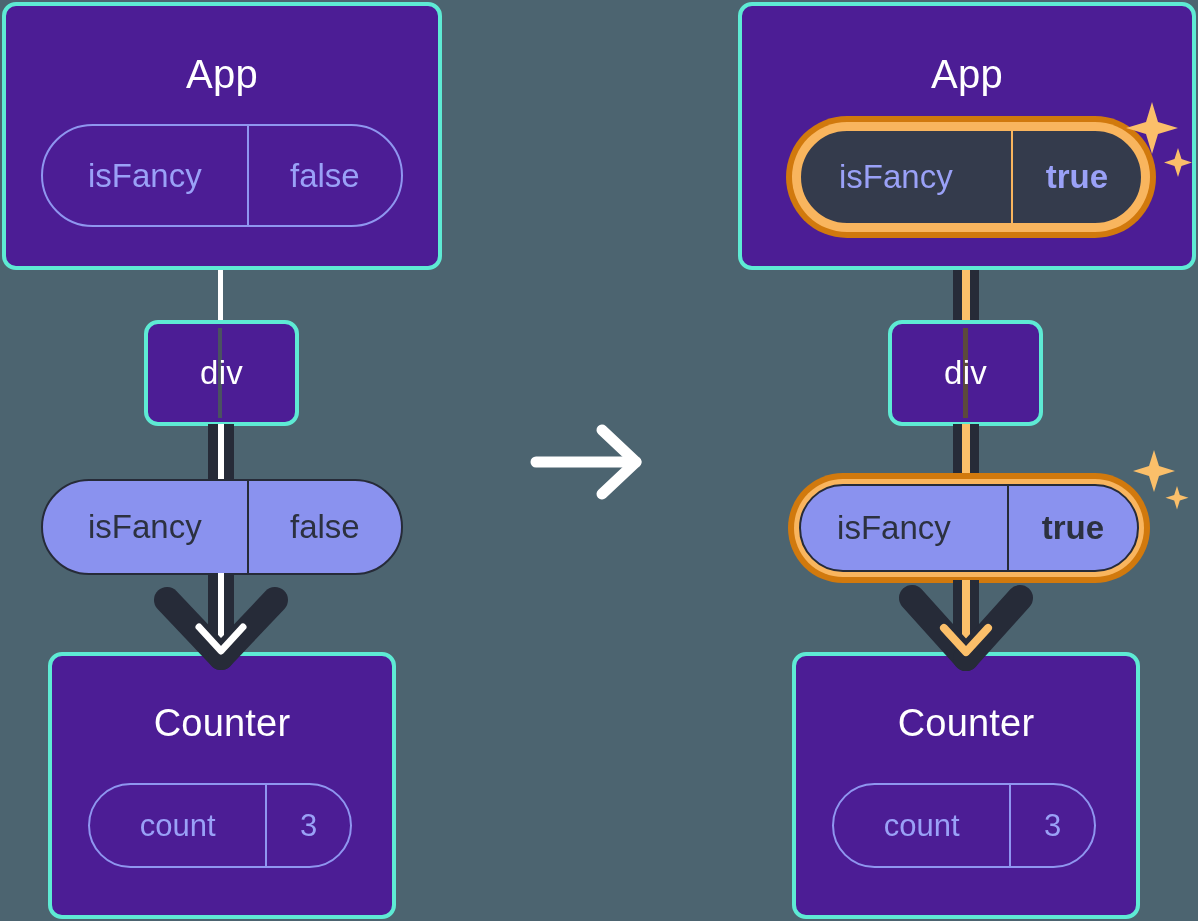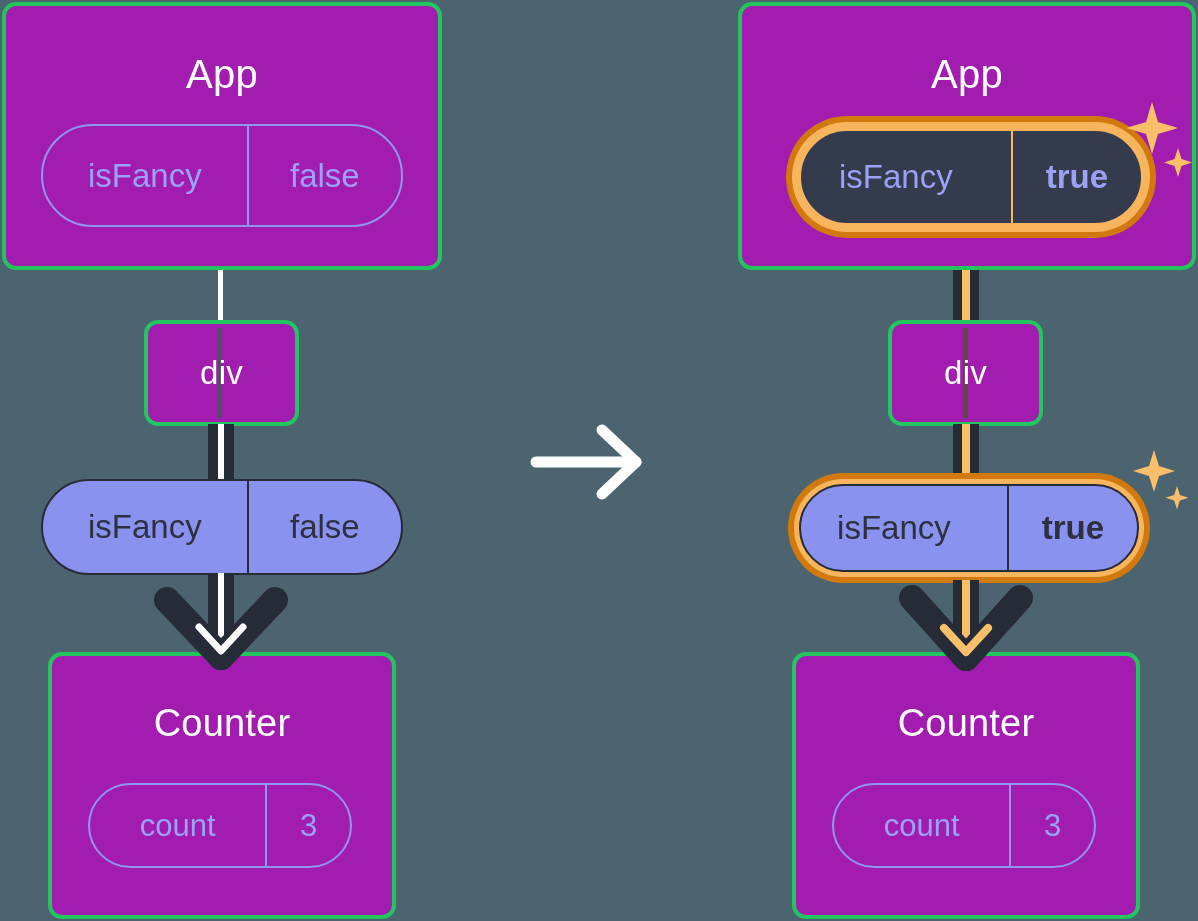--- a/index.html
+++ b/index.html
@@ -16,22 +16,22 @@
   }
   #stage {
     position: absolute;
     inset: 0;
     width: 1198px;
     height: 921px;
   }
   
   .node-box {
     position: absolute;
-    background: #a21caf;
-    border: 4px solid #22c55e;
+    background: #4c1d95;
+    border: 4px solid #5eead4;
     border-radius: 14px;
     box-sizing: border-box;
   }
   .node-title {
     position: absolute;
     left: 0;
     right: 0;
     text-align: center;
     color: #ffffff;
     font-weight: 400;

